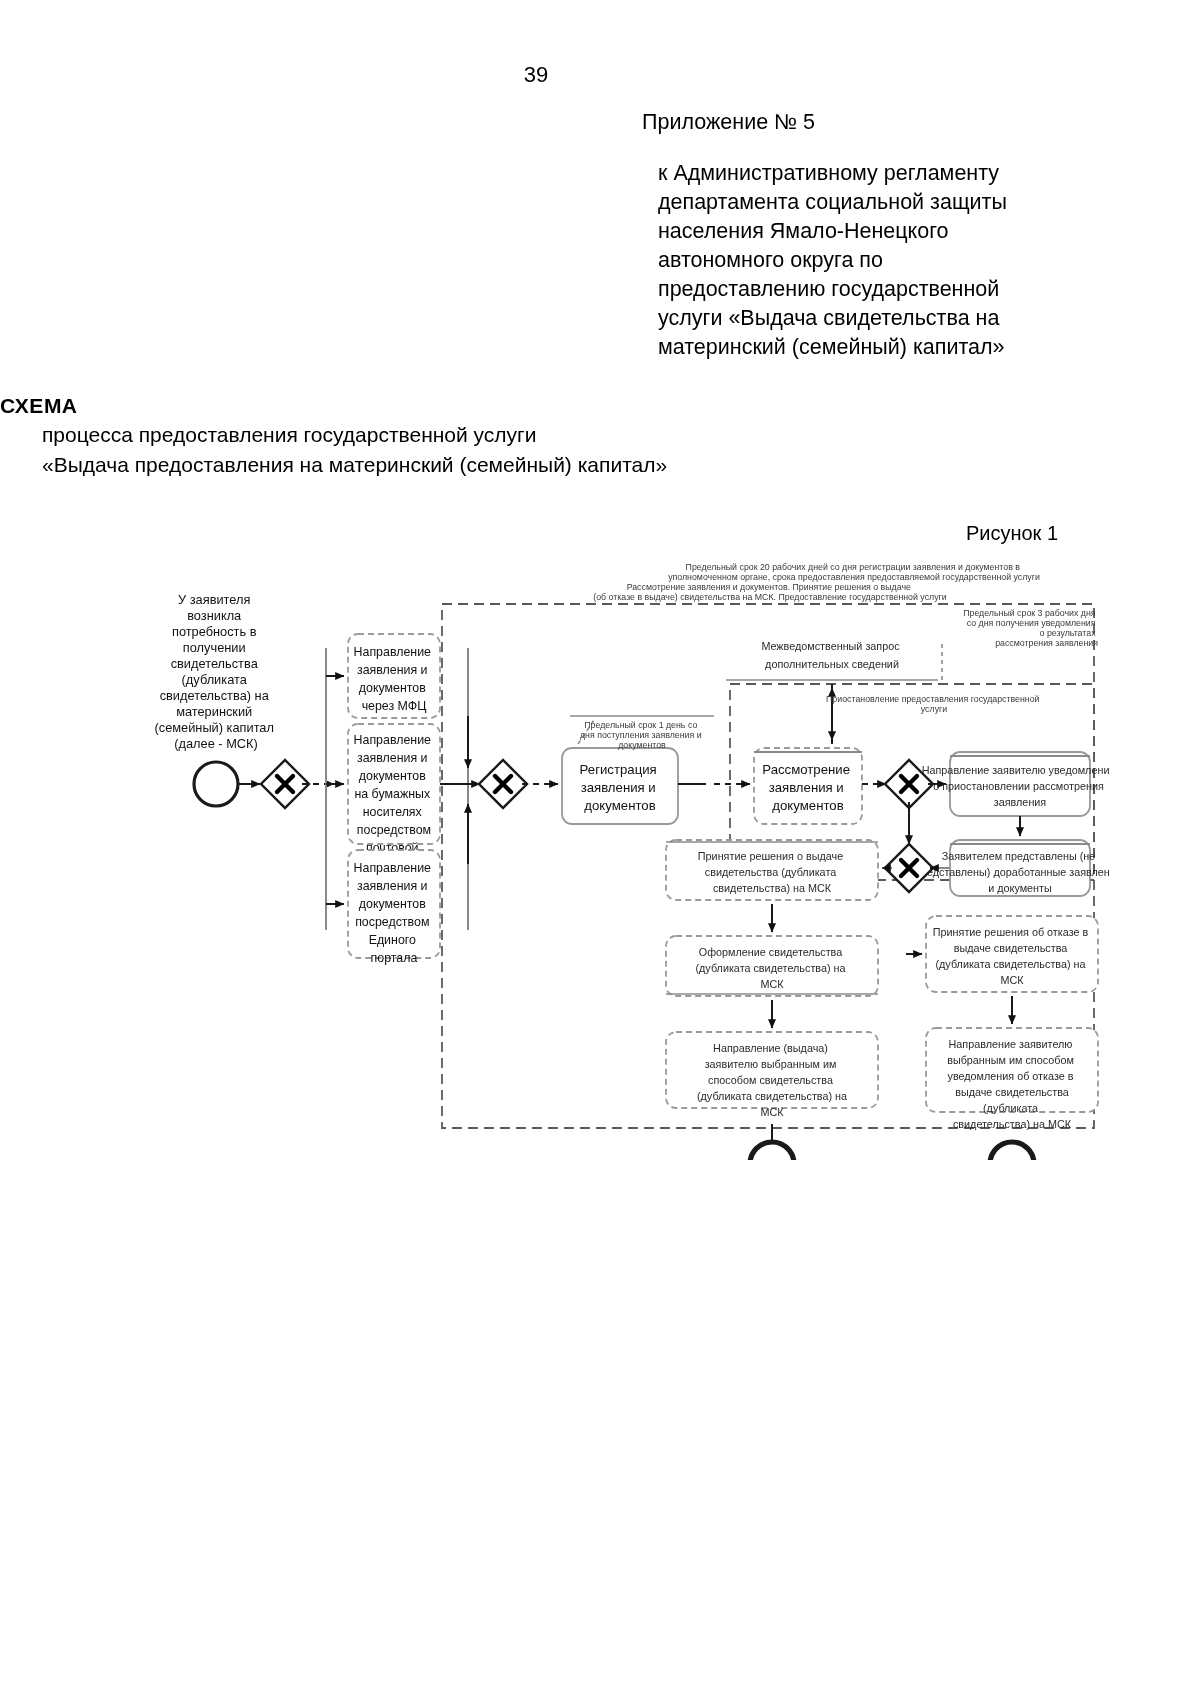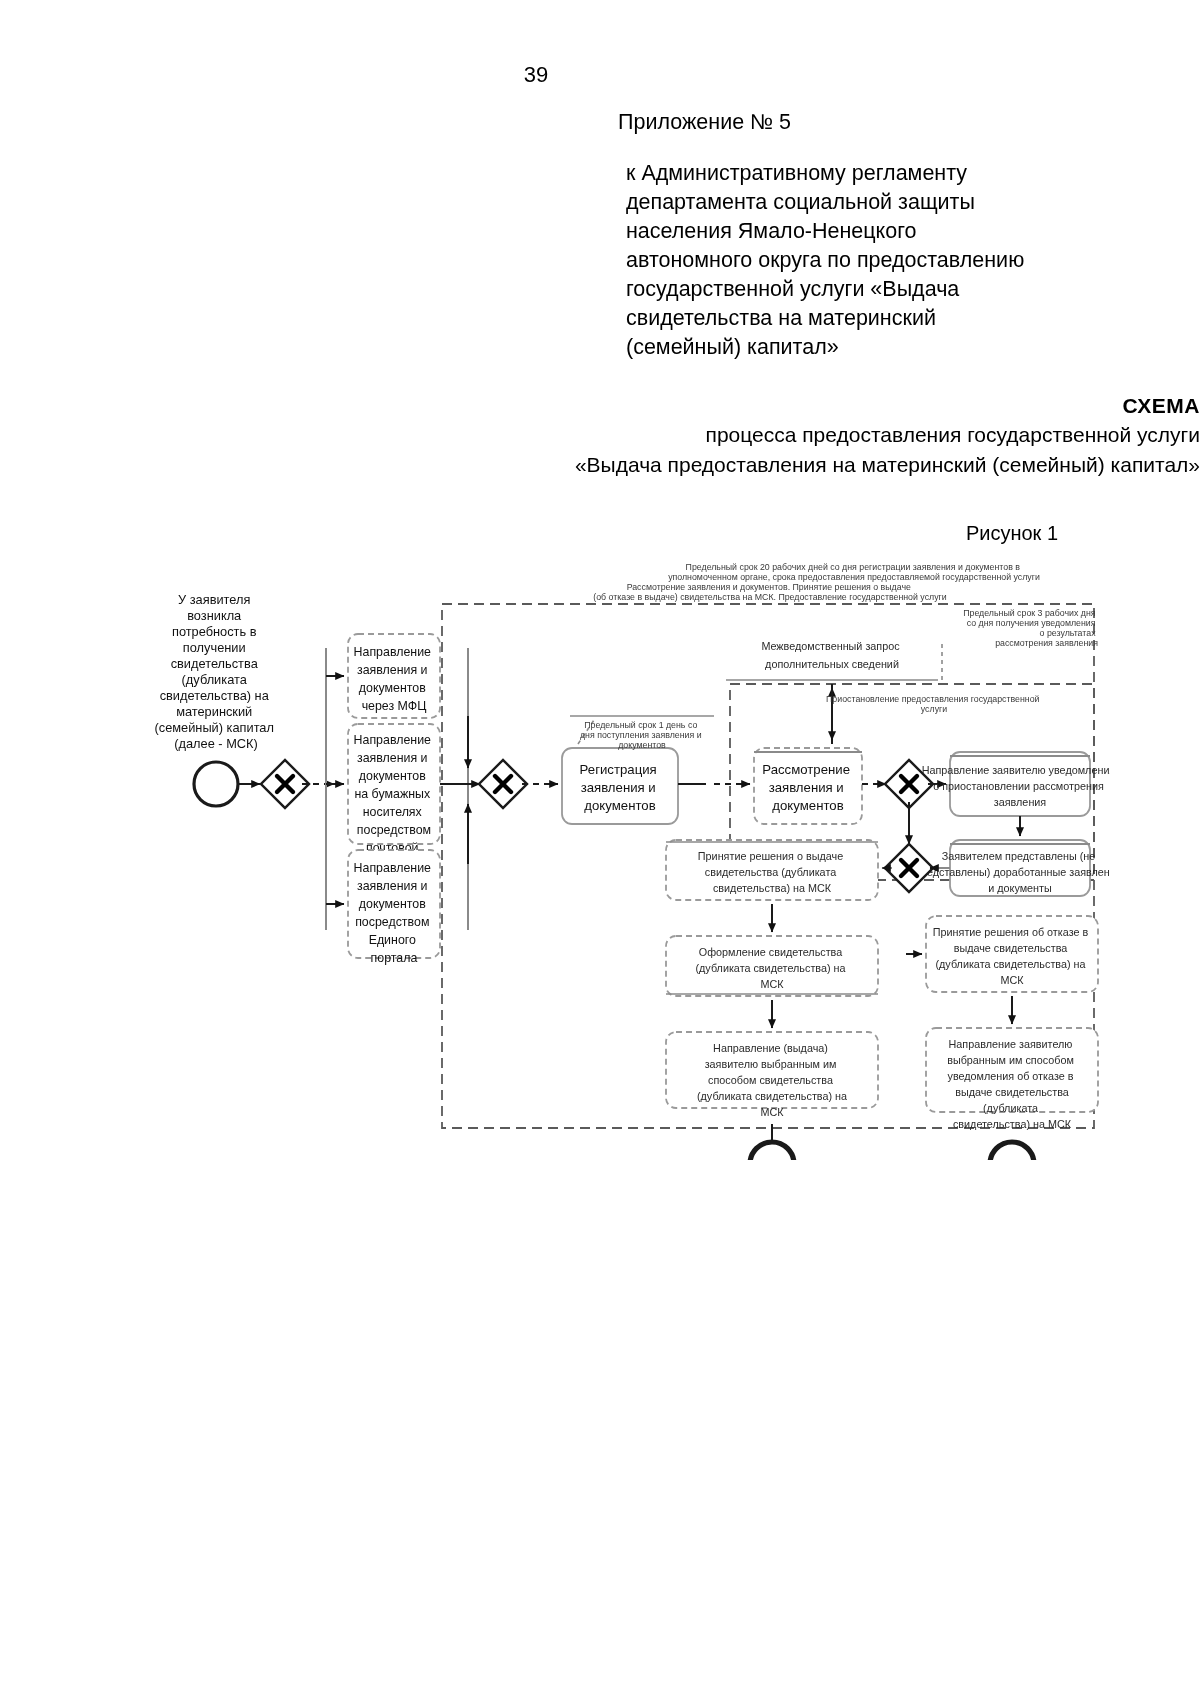--- a/index.html
+++ b/index.html
@@ -24,38 +24,38 @@
     left: 0;
     width: 1072px;
     text-align: center;
     font-size: 22px;
     line-height: 26px;
   }
 
   .appendix-block {
     position: absolute;
     top: 108px;
-    left: 618px;
+    left: 642px;
     width: 420px;
     font-size: 21.5px;
     line-height: 29px;
   }
   .appendix-title {
     margin: 0 0 22px 0;
   }
   .appendix-ref {
-    margin: 8px;
+    margin: 16px;
   }
 
   .scheme-block {
     position: absolute;
     top: 392px;
     left: 0;
     width: 1200px;
-    text-align: right;
+    text-align: left;
   }
   .scheme-word {
     font-size: 21px;
     font-weight: bold;
     letter-spacing: 0.5px;
     line-height: 28px;
   }
   .scheme-sub {
     font-size: 21px;
     line-height: 30px;

